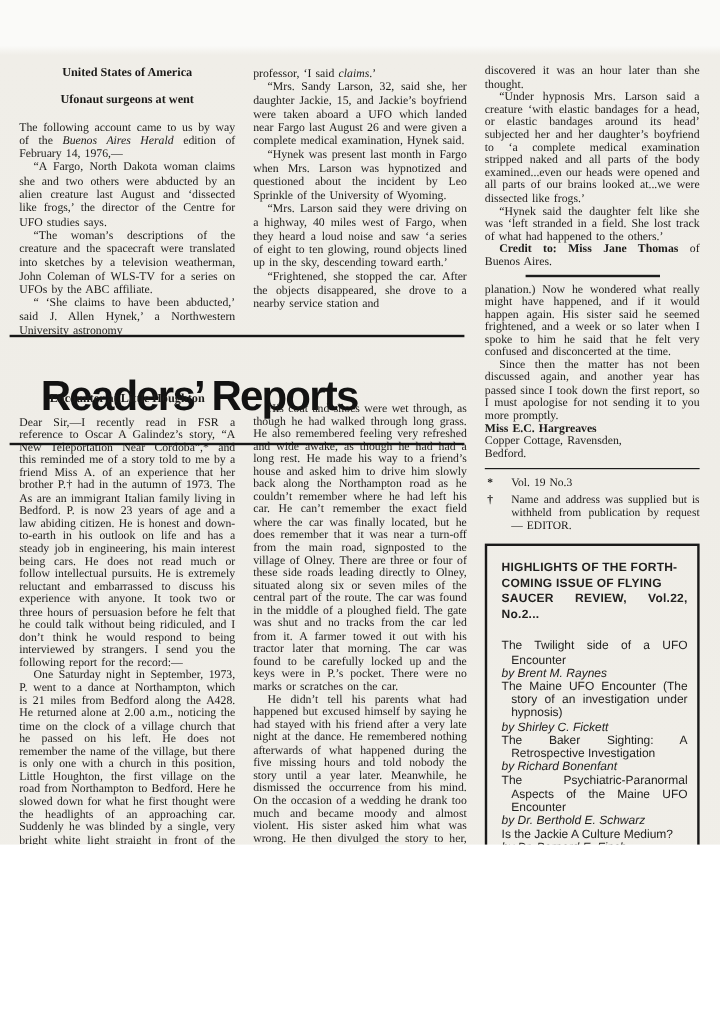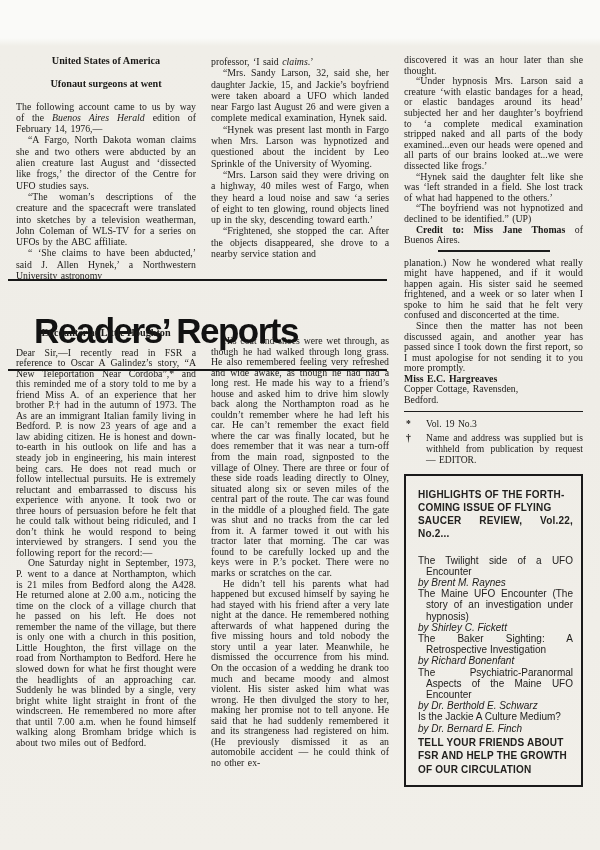--- a/index.html
+++ b/index.html
@@ -1,17 +1,17 @@
 <!DOCTYPE html>
 <html><head>
 <meta charset="utf-8">
 <style>
   html,body{margin:0;padding:0;background:#ffffff;}
   .page{
-    position:relative;width:600px;height:850px;overflow:hidden;
+    position:relative;width:600px;height:704px;overflow:hidden;
     background:linear-gradient(180deg,#fafaf8 0px,#fafaf8 38px,#f0eee8 46px,#efede7 400px,#f1efe9 850px);
     font-family:"Liberation Serif","DejaVu Serif",serif;
     color:#1b1a18;
   }
   .abs{position:absolute;}
   
   .bodytext{font-size:9.8px;text-align:justify;}
   .lh-top{line-height:11.3px;}
   .lh-letter{line-height:10.55px;}
   .para{margin:0;text-align:justify;word-spacing:1px;}
@@ -72,21 +72,20 @@
         <p class="para ind"><span>“Mrs. Larson said they were driving on a highway, 40 miles west of Fargo, when they heard a loud noise and saw ‘a series of eight to ten glowing, round objects lined up in the sky, descending toward earth.’</span></p>
         <p class="para ind"><span>“Frightened, she stopped the car. After the objects disappeared, she drove to a nearby service station and</span></p>
       </div>
   </div>
 
   <div class="abs bodytext" style="left:404px;top:55px;width:179px;line-height:10.6px;">
     <div>
         <p class="para"><span>discovered it was an hour later than she thought.</span></p>
         <p class="para ind"><span>“Under hypnosis Mrs. Larson said a creature ‘with elastic bandages for a head, or elastic bandages around its head’ subjected her and her daughter’s boyfriend to ‘a complete medical examination stripped naked and all parts of the body examined...even our heads were opened and all parts of our brains looked at...we were dissected like frogs.’</span></p>
         <p class="para ind"><span>“Hynek said the daughter felt like she was ‘left stranded in a field. She lost track of what had happened to the others.’</span></p>
-        <p class="para ind"><span>“The boyfriend was not hypnotized and declined to be identified.” (UP)</span></p>
         <p class="para ind"><span class="bd">Credit to: Miss Jane Thomas </span><span>of Buenos Aires.</span></p>
       </div>
     <div class="rule-partial"></div>
     <div class="lh-letter">
         <p class="para"><span>planation.) Now he wondered what really might have happened, and if it would happen again. His sister said he seemed frightened, and a week or so later when I spoke to him he said that he felt very confused and disconcerted at the time.</span></p>
         <p class="para ind"><span>Since then the matter has not been discussed again, and another year has passed since I took down the first report, so I must apologise for not sending it to you more promptly.</span></p>
       </div>
     <div class="lh-letter">
         <p class="para"><span class="bd">Miss E.C. Hargreaves</span></p>
         <p class="para"><span>Copper Cottage, Ravensden,</span></p>

